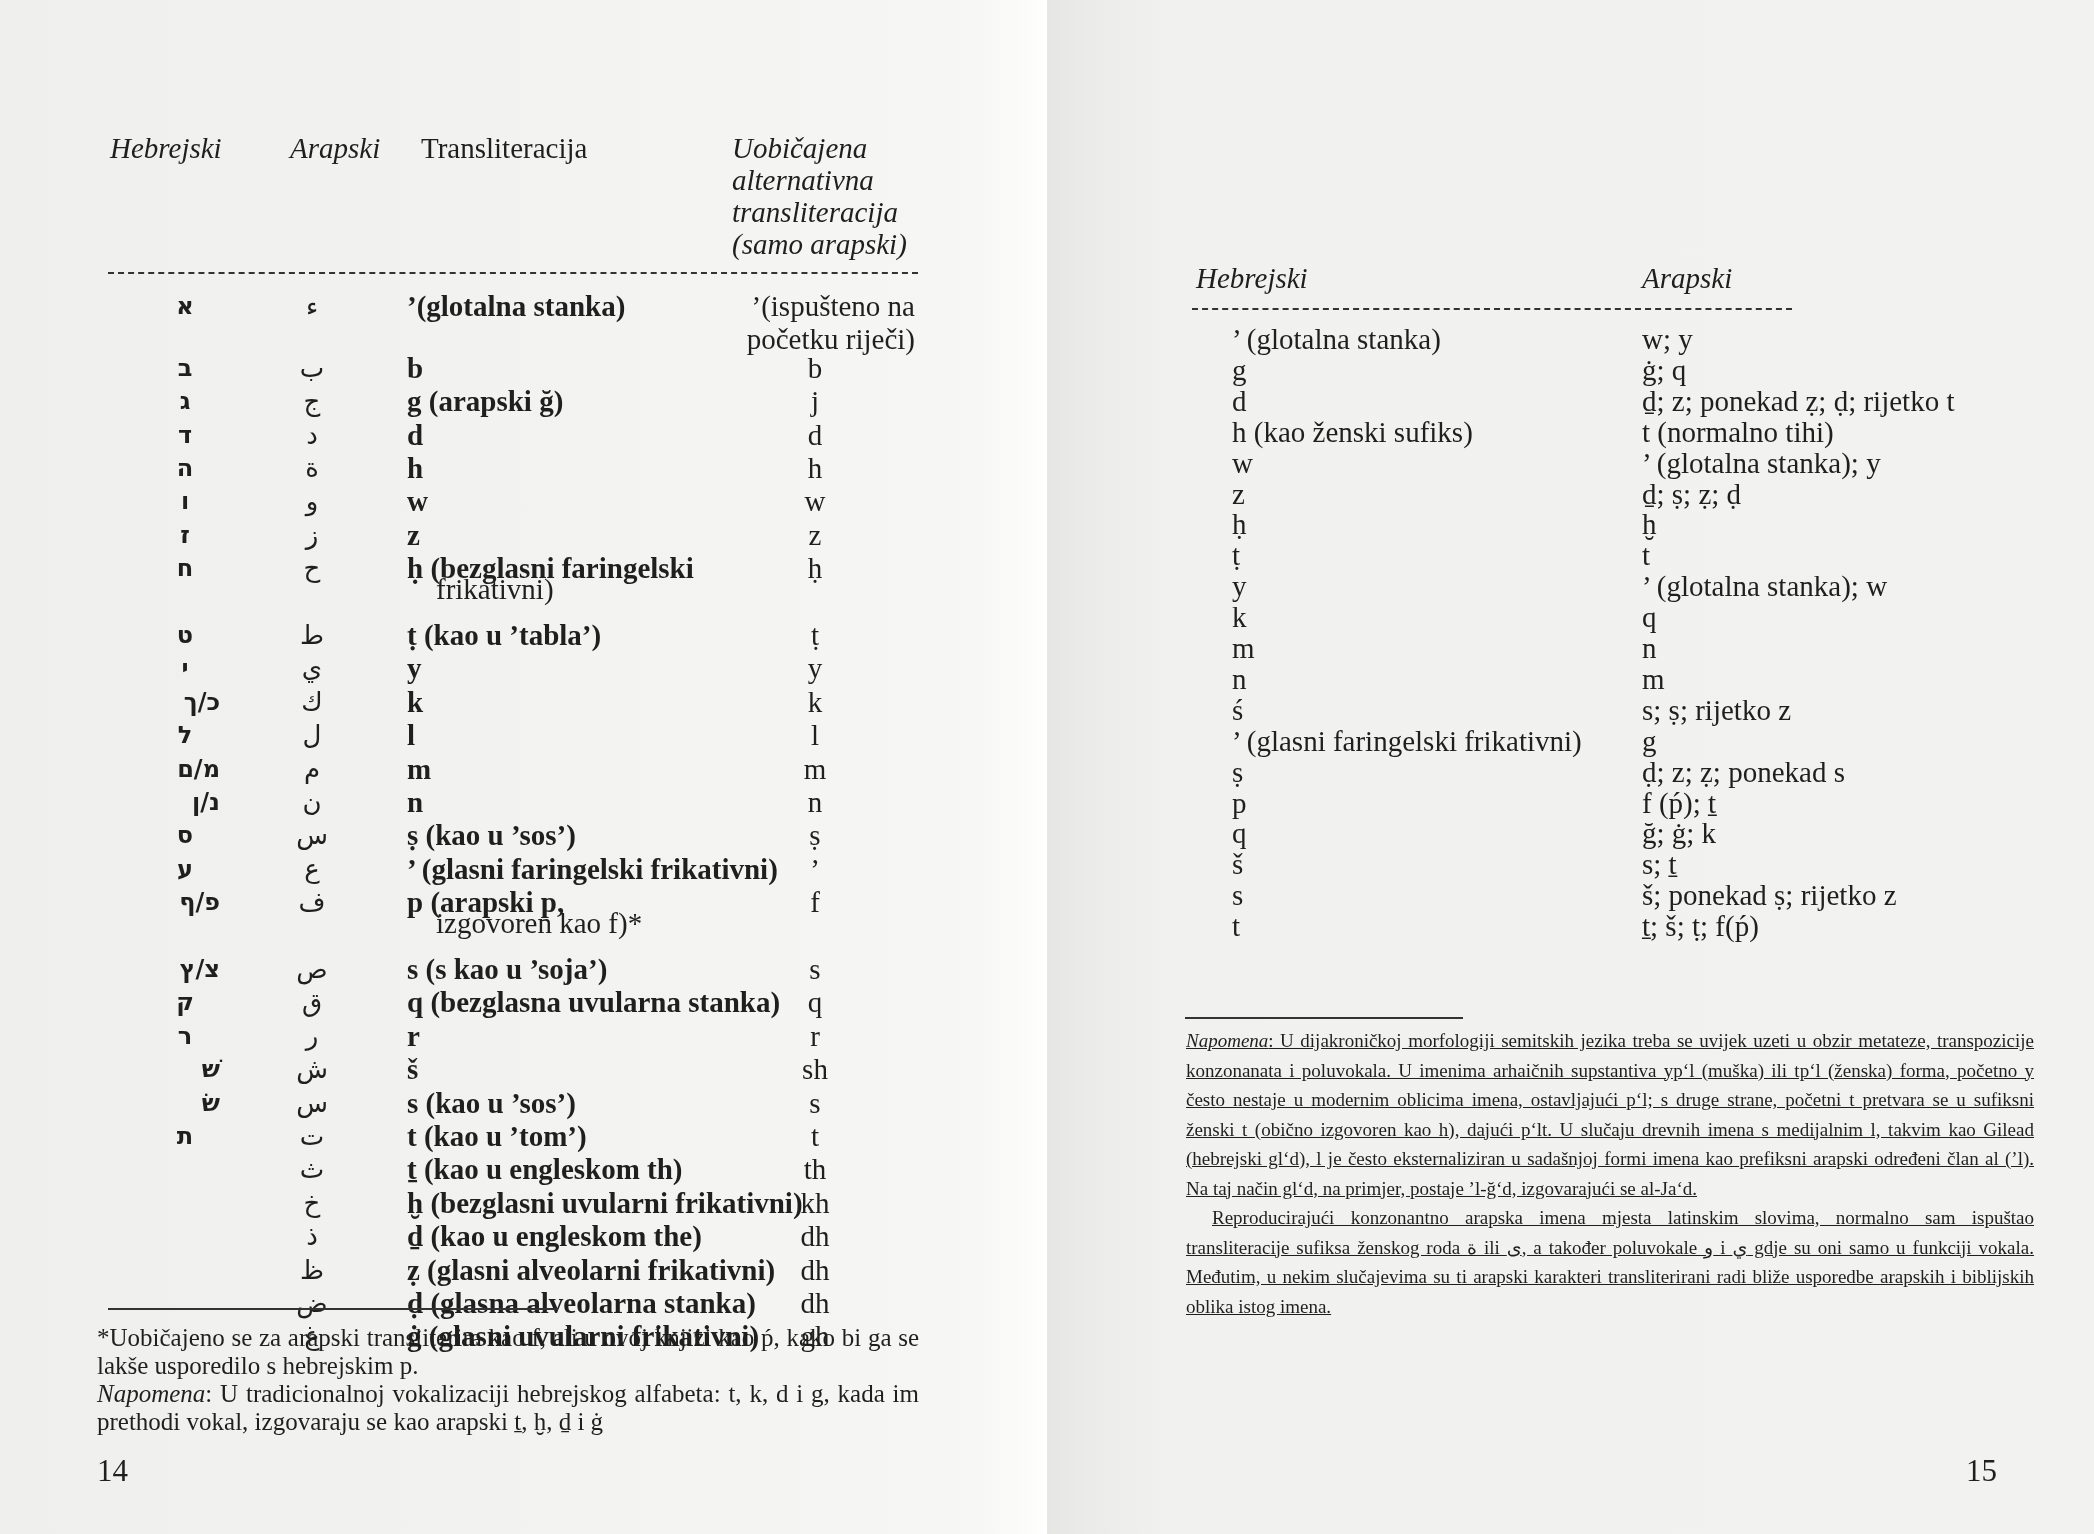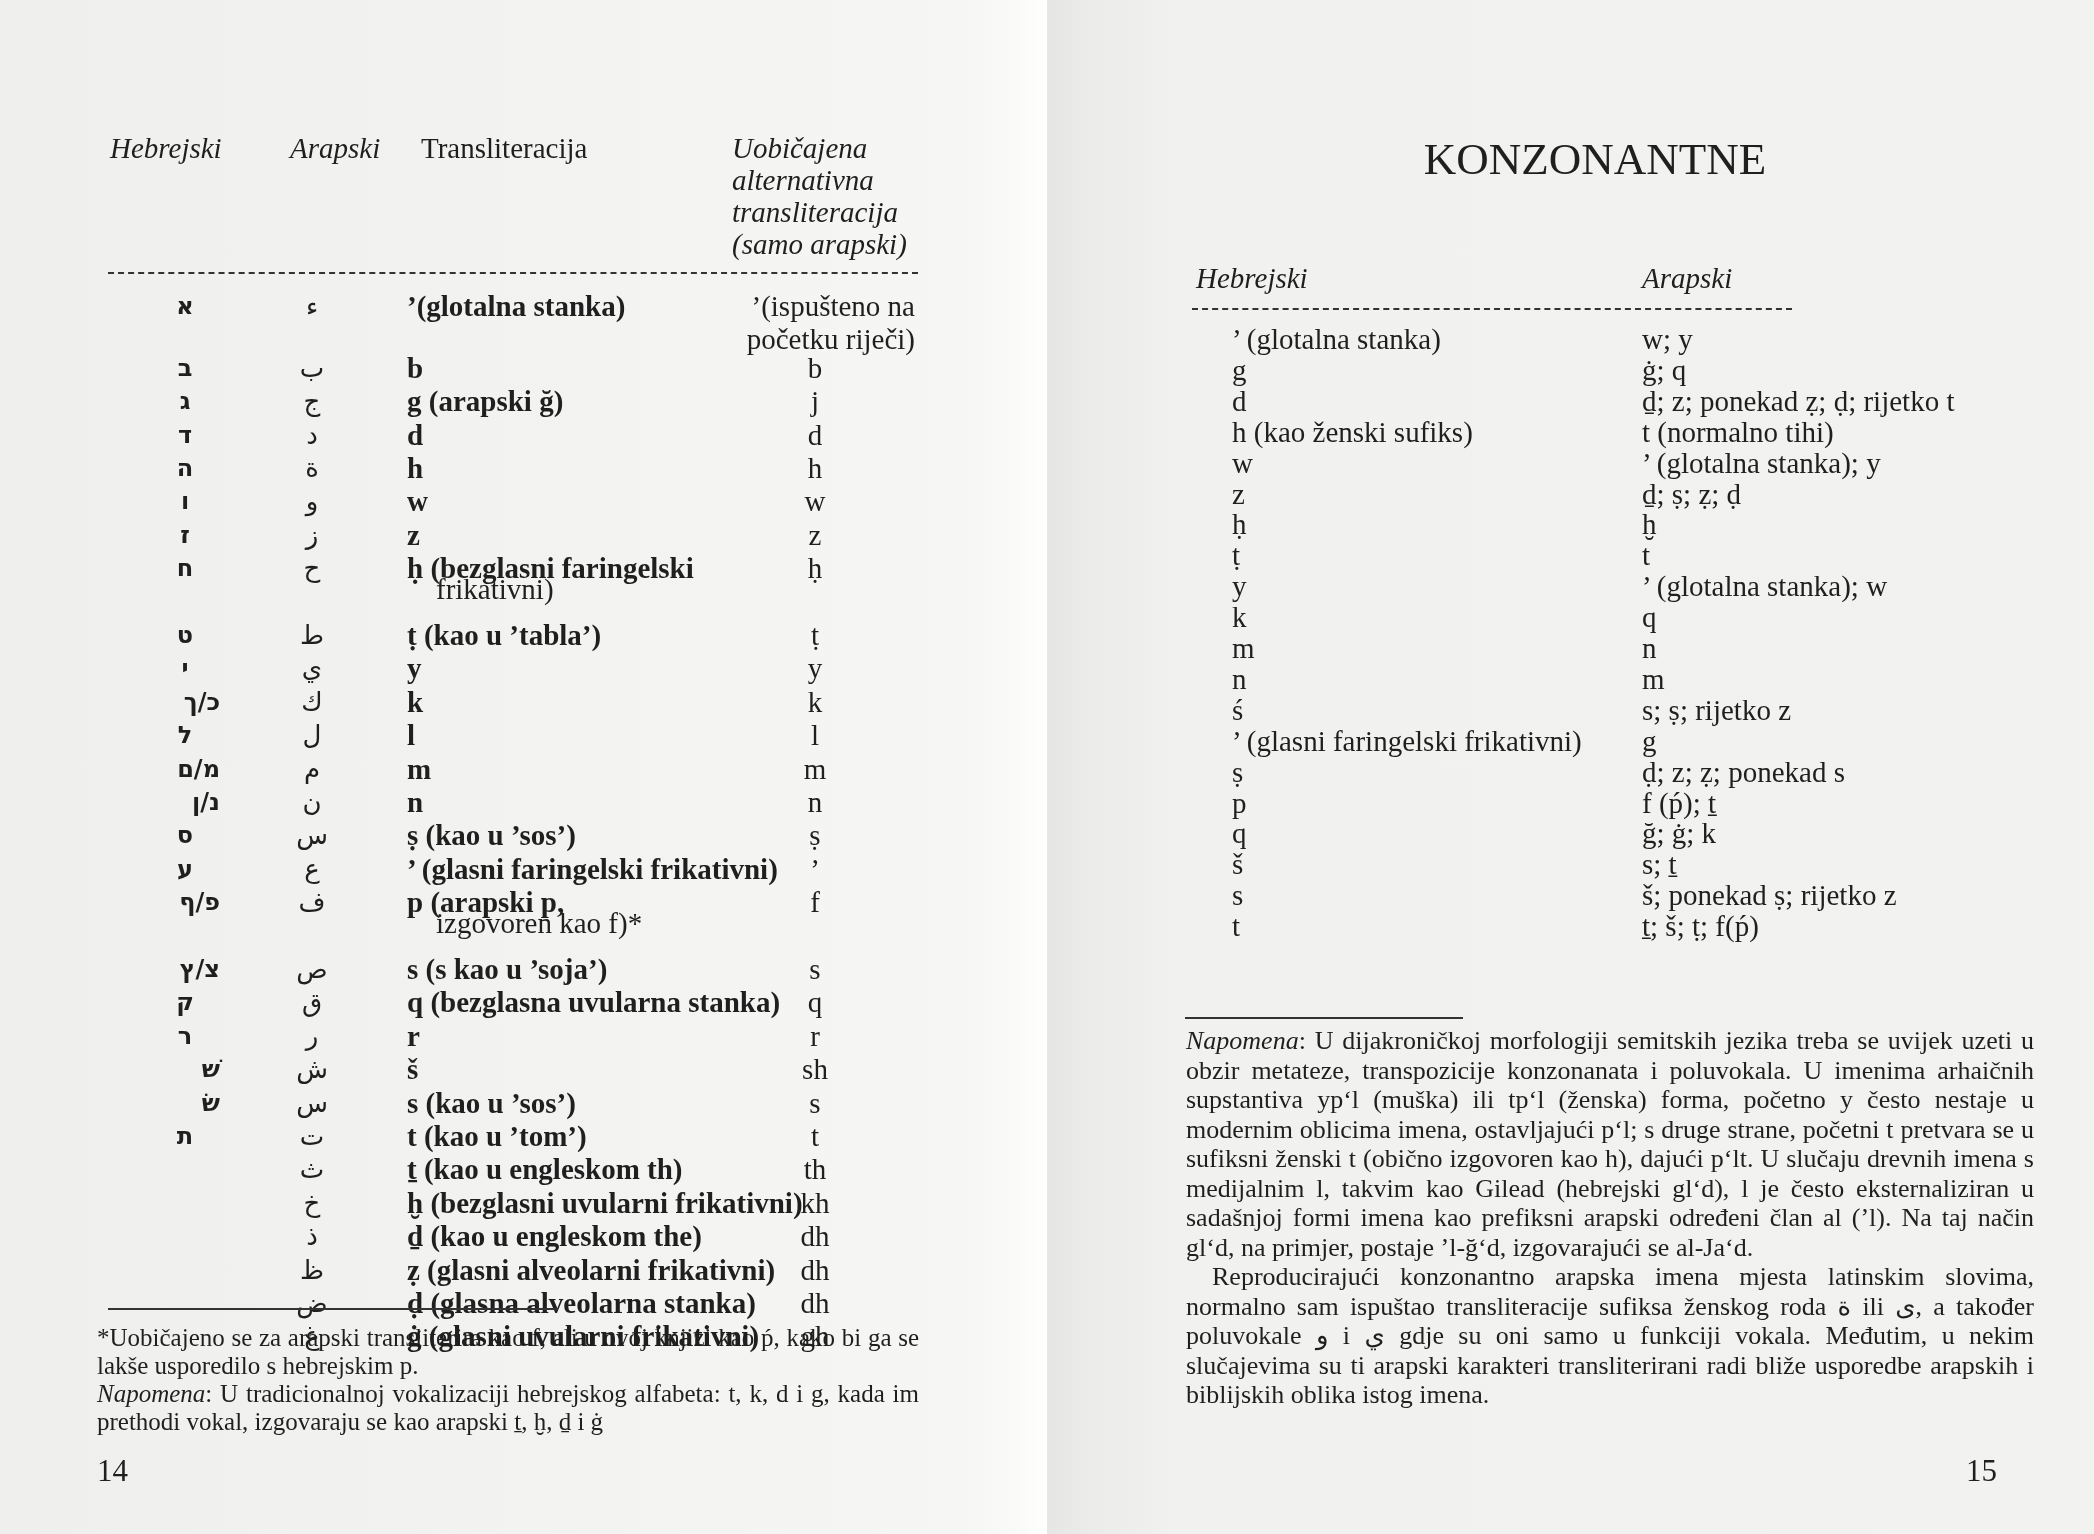--- a/index.html
+++ b/index.html
@@ -50,21 +50,21 @@
     .pgnum { position: absolute; font-size: 31px; }
 
     
     .rp-title { position: absolute; left: 1330px; width: 530px; top: 136px; text-align: center; font-size: 45px; line-height: 46px; letter-spacing: 0px; }
     .rp-head { position: absolute; top: 262px; font-style: italic; font-size: 29px; }
     .rp-dash { left: 1192px; top: 308px; width: 600px; }
     .rp-row { position: absolute; height: 31px; font-size: 29px; line-height: 31px; white-space: nowrap; }
     .rp-row .hb { position: absolute; left: 1232px; }
     .rp-row .ar { position: absolute; left: 1642px; }
     .rp-rule { position: absolute; left: 1185px; top: 1017px; width: 278px; border-top: 2px solid #333; }
-    .rp-note { position: absolute; left: 1186px; width: 848px; font-size: 26px; line-height: 29.5px; text-align: justify; }
+    .rp-note { position: absolute; left: 1186px; width: 848px; font-size: 19px; line-height: 29.5px; text-align: justify; text-decoration: underline; }
     .rp-note p { margin: 0; }
     .rp-note .indent { text-indent: 26px; }
     em, .it { font-style: italic; }
   </style>
 </head>
 <body>
 
 <div class="page page-left"></div>
 
 <div class="page page-right"></div>
@@ -263,21 +263,20 @@
       <span class="alt">gh</span>
     </div>
   </div>
 
 <div class="lp-rule"></div>
 <div class="lp-foot" style="top:1324px;">*Uobičajeno se za arapski transliterira kao f, ali u ovoj knjizi kao ṕ, kako bi ga se lakše usporedilo s hebrejskim p.</div>
 <div class="lp-foot" style="top:1380px;"><span class="it">Napomena</span><span>: U tradicionalnoj vokalizaciji hebrejskog alfabeta: t, k, d i g, kada im prethodi vokal, izgovaraju se kao arapski ṯ, ḫ, ḏ i ġ</span></div>
 <div class="pgnum" style="left:97px; top:1453px;text-align:center;">14</div>
 
 <div class="rp-title">
-  <div>KONZONANTNE</div>
 </div>
 <div class="rp-head" style="left:1196px;">Hebrejski</div>
 <div class="rp-head" style="left:1642px;">Arapski</div>
 <div class="dash rp-dash"></div>
 
 <div id="rp-rows">
     <div class="rp-row" style="top: 324px;">
       <span class="hb">’ (glotalna stanka)</span>
       <span class="ar">w; y</span>
     </div>

